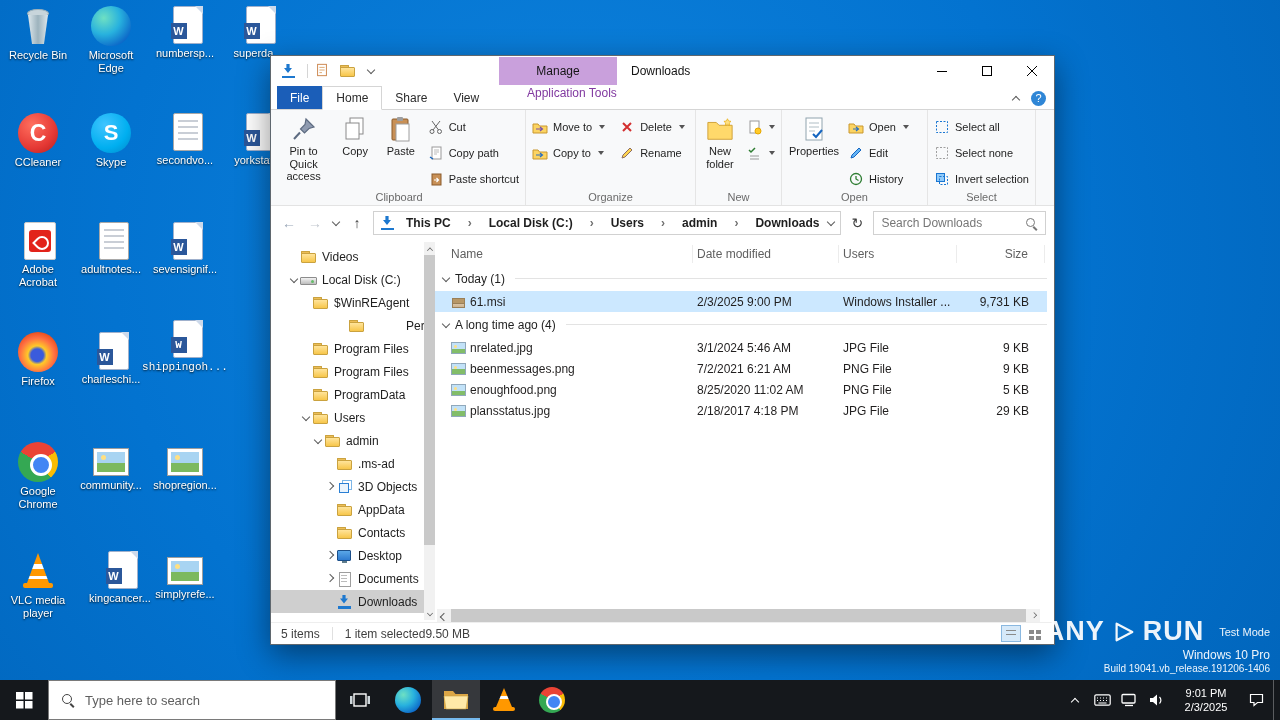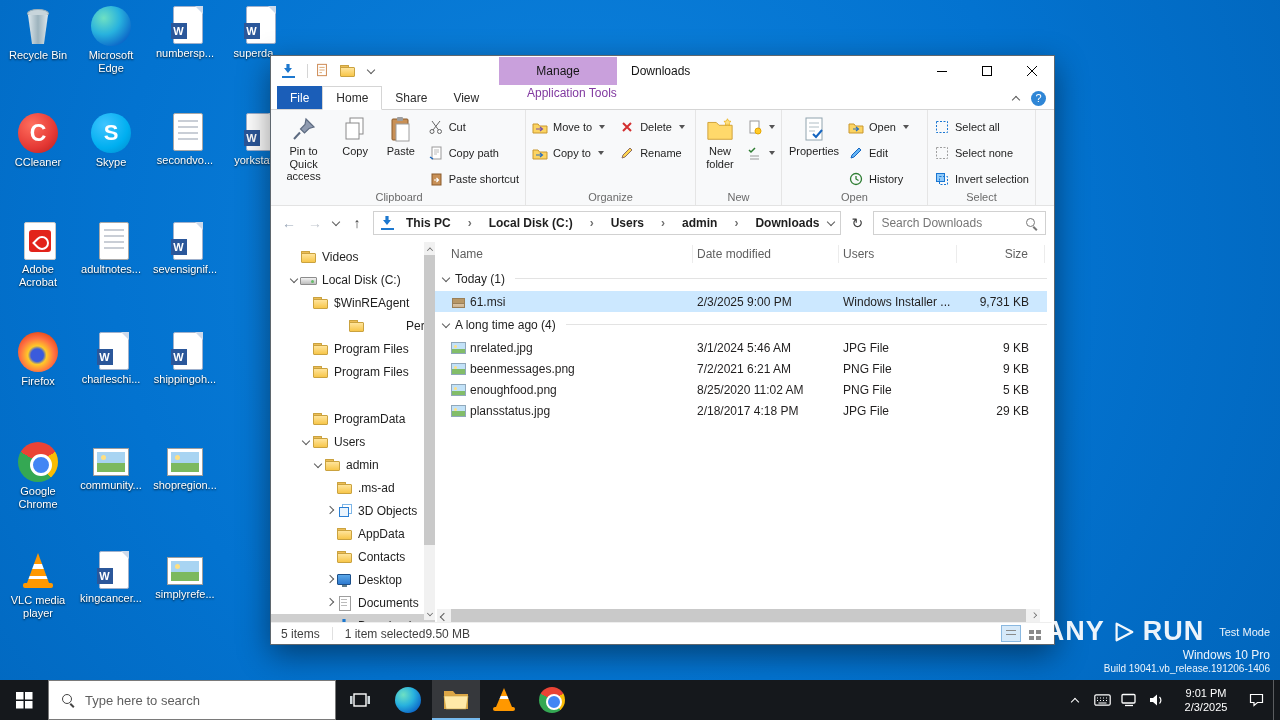--- a/index.html
+++ b/index.html
@@ -233,41 +233,41 @@
         <div class="dlbl">sevensignif...</div>
       </div>
       <div class="dicon" style="left: 2px; top: 332px;">
         <div class="dglyph g-firefox"></div>
         <div class="dlbl">Firefox</div>
       </div>
       <div class="dicon" style="left: 75px; top: 332px;">
         <div class="dglyph g-word"></div>
         <div class="dlbl">charleschi...</div>
       </div>
-      <div class="dicon" style="left: 149px; top: 332px;">
+      <div class="dicon" style="left: 149px; top: 320px; font-family: Liberation Mono, monospace;">
         <div class="dglyph g-word"></div>
         <div class="dlbl">shippingoh...</div>
       </div>
       <div class="dicon" style="left: 2px; top: 442px;">
         <div class="dglyph g-chrome"></div>
         <div class="dlbl">Google Chrome</div>
       </div>
       <div class="dicon" style="left: 75px; top: 442px;">
         <div class="dglyph g-image"></div>
         <div class="dlbl">community...</div>
       </div>
       <div class="dicon" style="left: 149px; top: 442px;">
         <div class="dglyph g-image"></div>
         <div class="dlbl">shopregion...</div>
       </div>
       <div class="dicon" style="left: 2px; top: 551px;">
         <div class="dglyph g-vlc"></div>
         <div class="dlbl">VLC media player</div>
       </div>
-      <div class="dicon" style="left: 75px; top: 551px;">
+      <div class="dicon" style="left: 84px; top: 551px;">
         <div class="dglyph g-word"></div>
         <div class="dlbl">kingcancer...</div>
       </div>
       <div class="dicon" style="left: 149px; top: 551px;">
         <div class="dglyph g-image"></div>
         <div class="dlbl">simplyrefe...</div>
       </div>
     </div>
 
   <div class="win">
@@ -546,21 +546,21 @@
             <div class="titem" style="padding-left: 30px;">
               <span class="chev chev-none"></span>
               <span class="ti i-folder"></span>
               <span class="tlabel">Program Files</span>
             </div>
             <div class="titem" style="padding-left: 30px;">
               <span class="chev chev-none"></span>
               <span class="ti i-folder"></span>
               <span class="tlabel">Program Files</span>
             </div>
-            <div class="titem" style="padding-left: 30px; margin-top: 24px;">
+            <div class="titem" style="padding-left: 30px;">
               <span class="chev chev-none"></span>
               <span class="ti i-folder"></span>
               <span class="tlabel">ProgramData</span>
             </div>
             <div class="titem" style="padding-left: 30px;">
               <span class="chev chev-d"></span>
               <span class="ti i-folder"></span>
               <span class="tlabel">Users</span>
             </div>
             <div class="titem" style="padding-left: 42px;">

